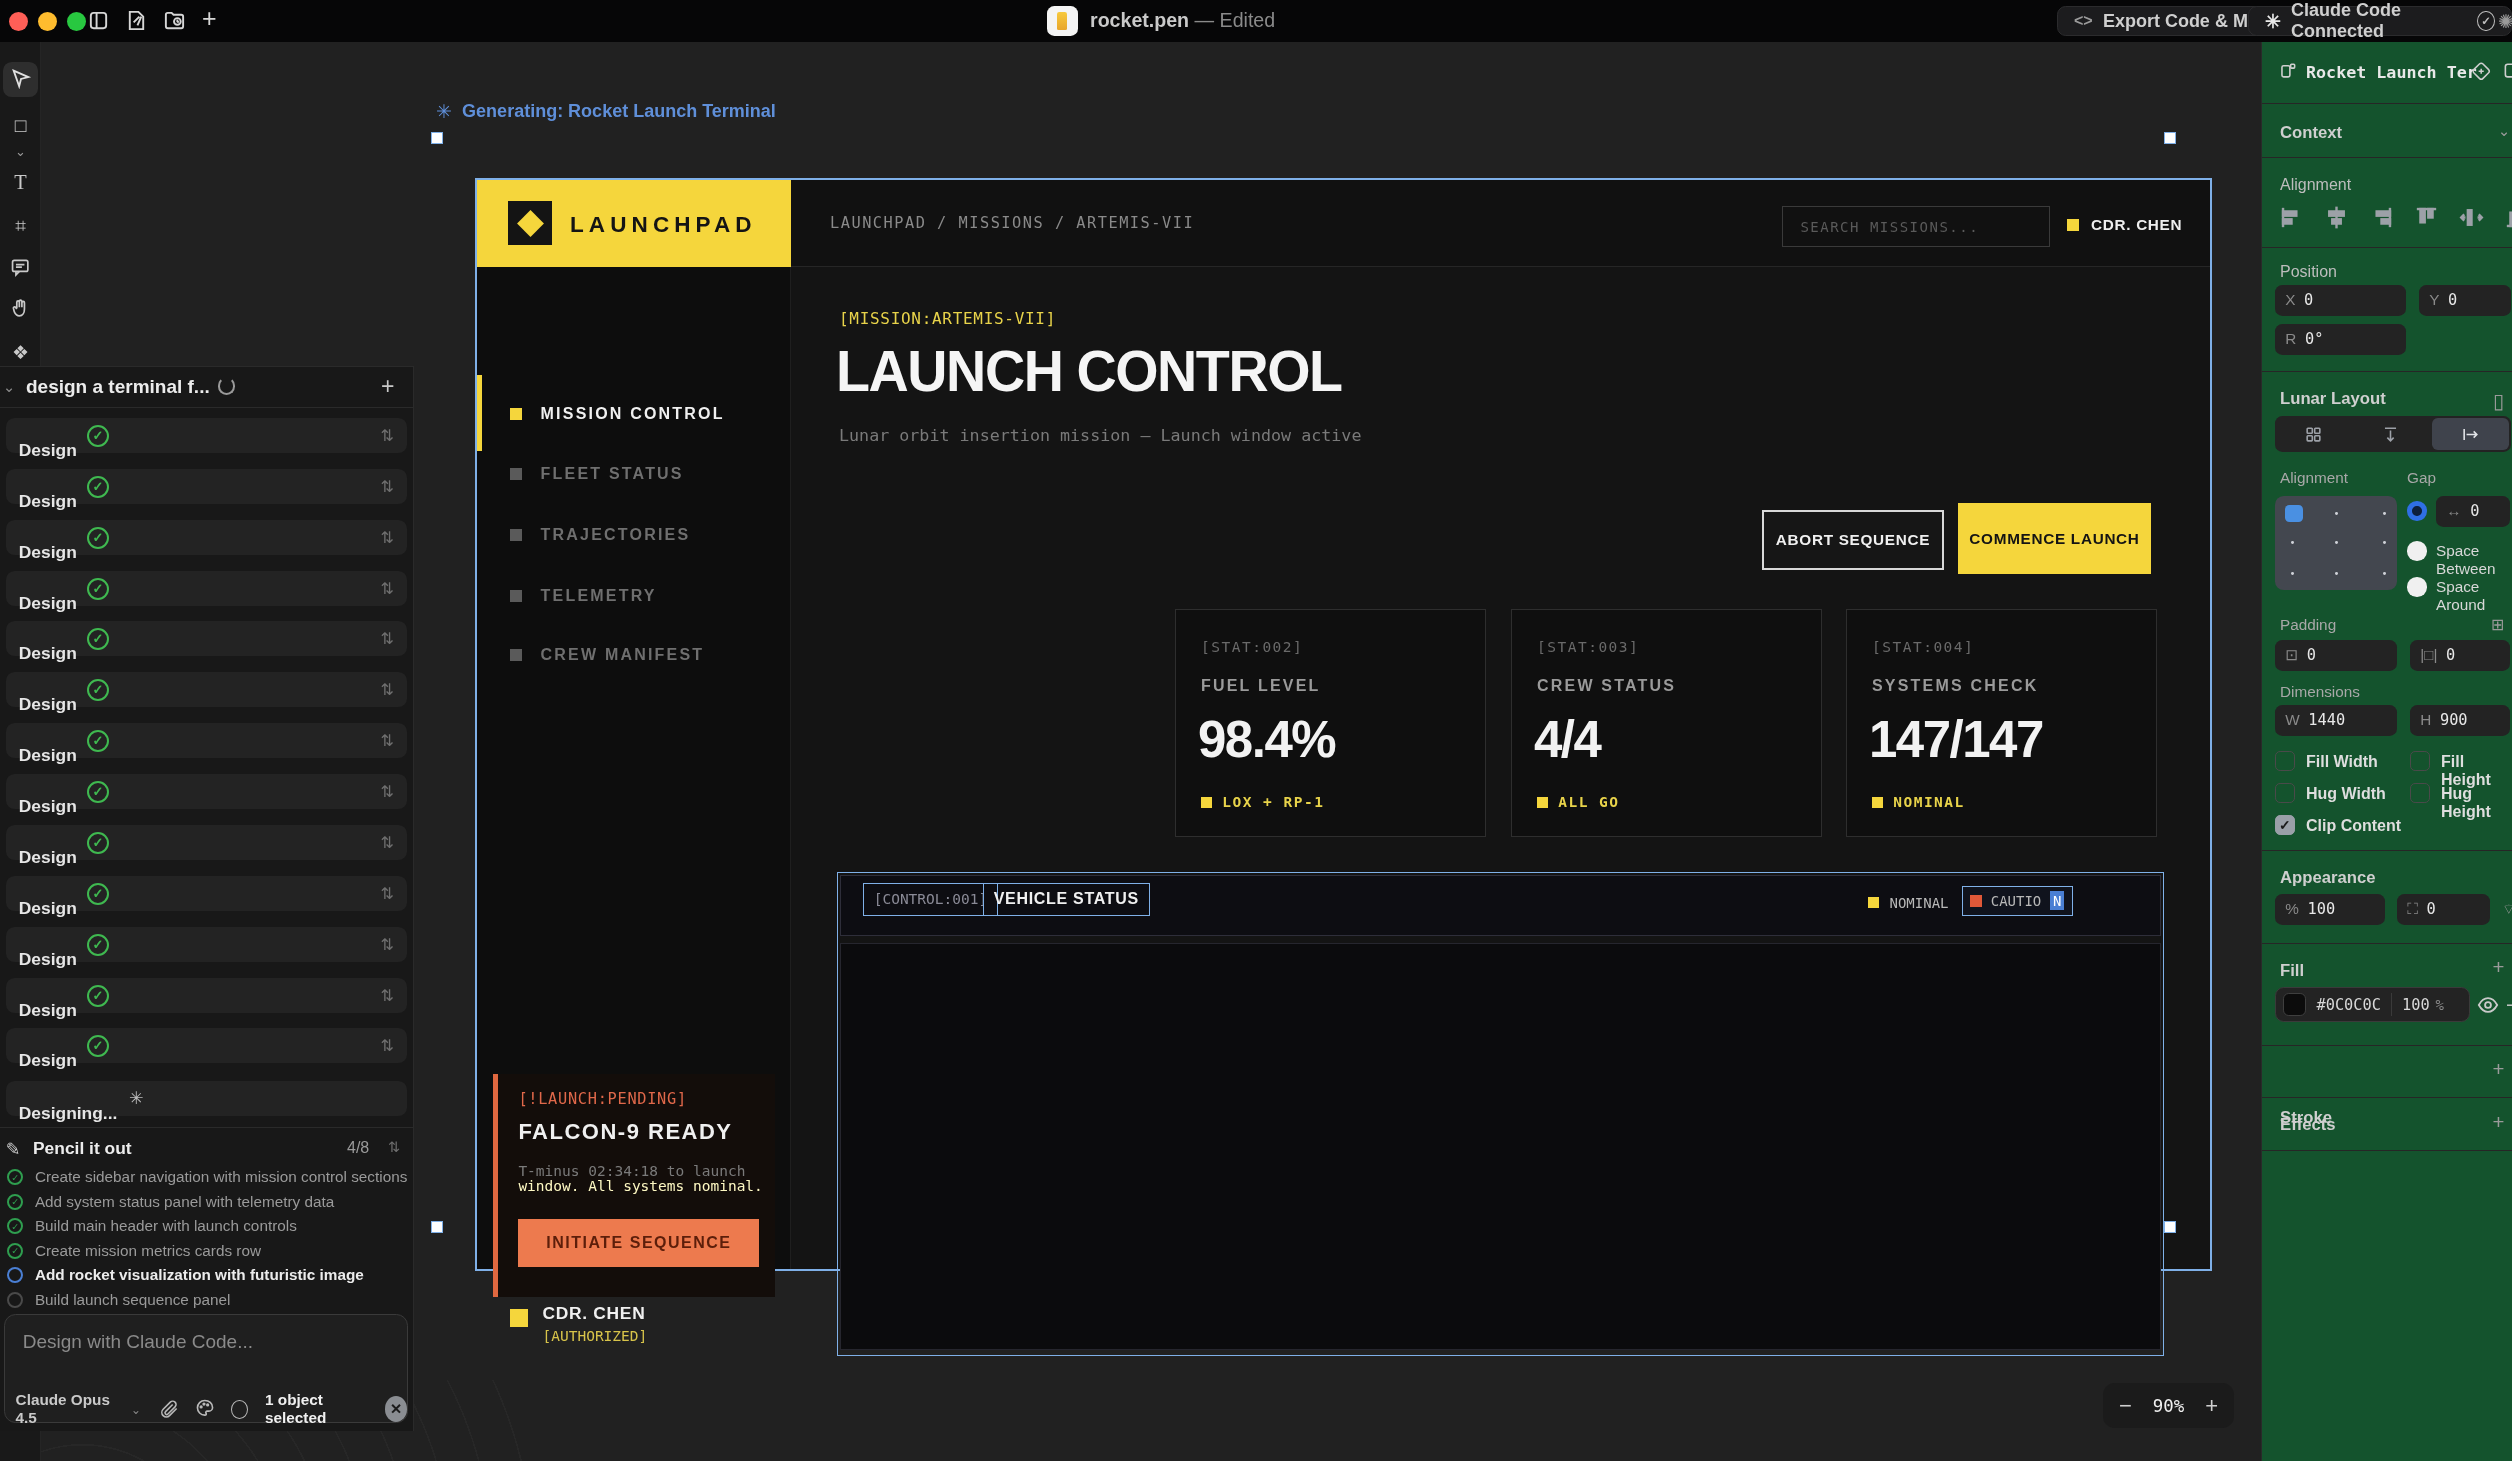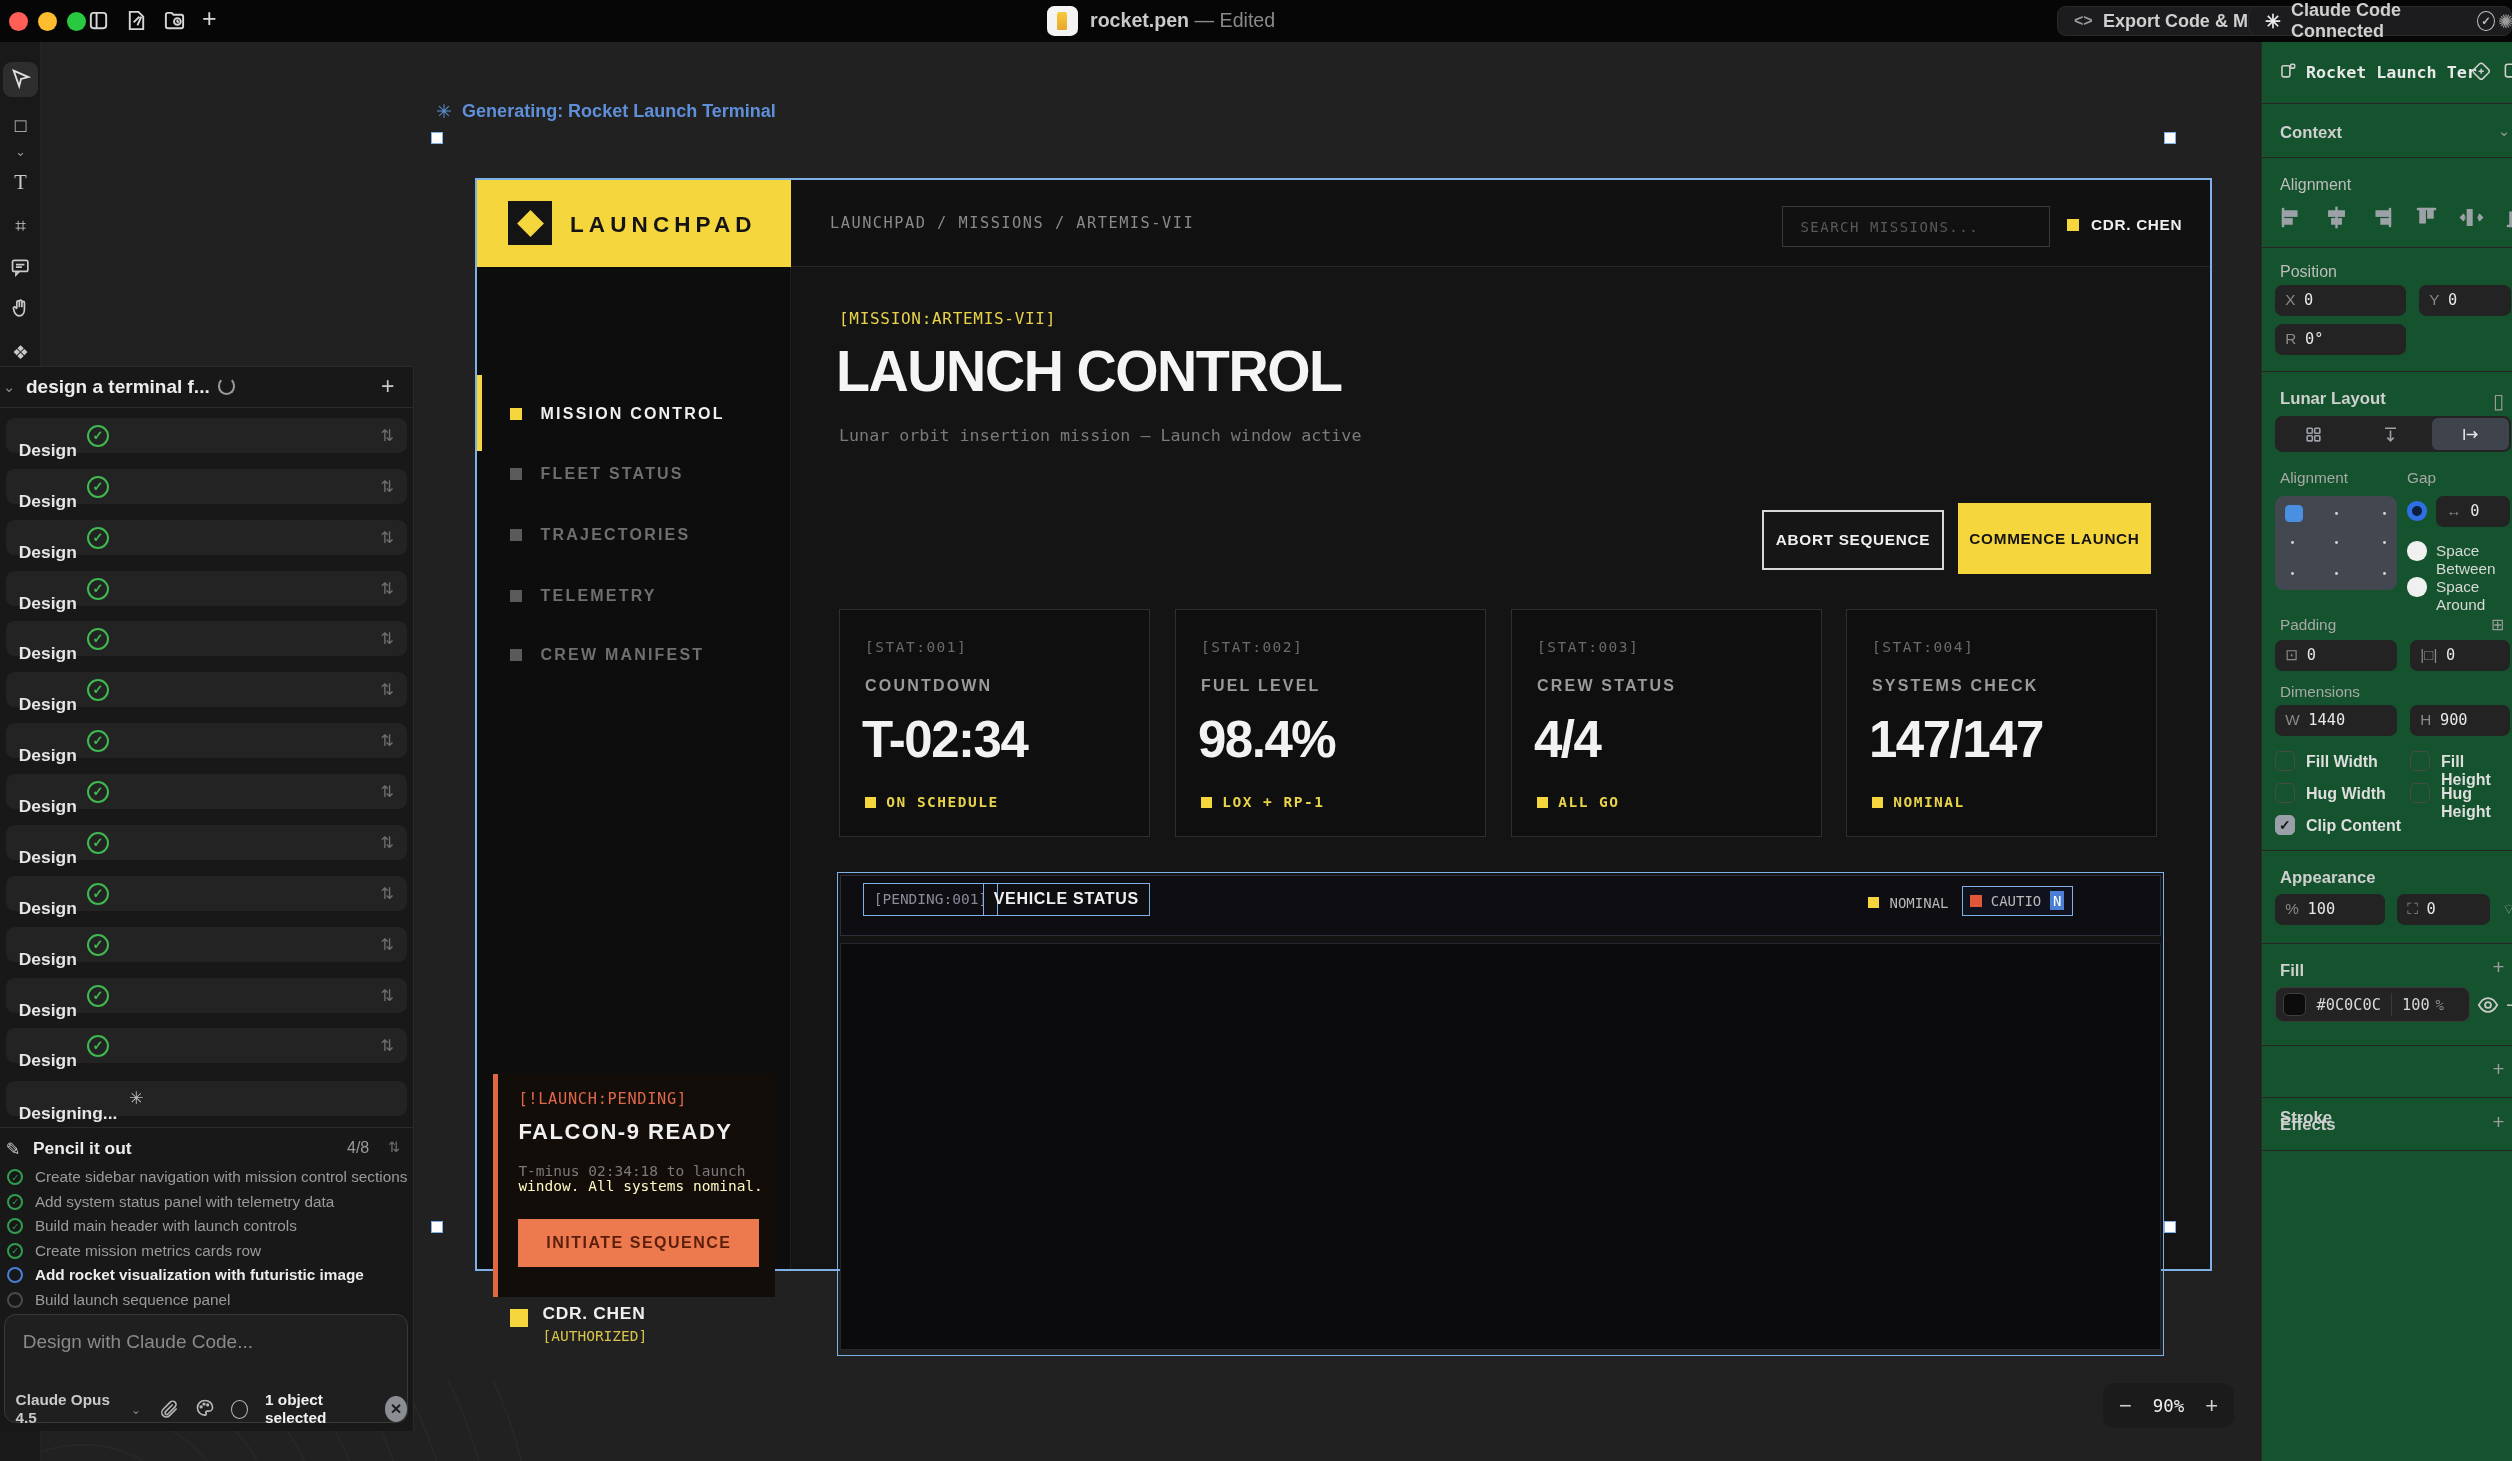--- a/index.html
+++ b/index.html
@@ -149,29 +149,20 @@
         <div class="abs" style="left:45px; top:70px; font-size:58px; font-weight:700; letter-spacing:-1.5px; color:#f5f5f5; transform:scaleX(.96); transform-origin:left;">LAUNCH CONTROL</div>
         <div class="abs mono" style="left:48px; top:158px; font-size:16.7px; color:#7a7a7a;">Lunar orbit insertion mission — Launch window active</div>
 
         <div class="abs" style="left:971px; top:243px; width:182px; height:60px; background:#161616; border:2.2px solid #d8d8d8; display:flex; align-items:center; justify-content:center;">
           <span style="font-size:15.3px; font-weight:700; letter-spacing:0.7px; color:#f0f0f0;">ABORT SEQUENCE</span>
         </div>
         <div class="abs" style="left:1167px; top:236px; width:193px; height:71px; background:#F5D63C; display:flex; align-items:center; justify-content:center;">
           <span style="font-size:15.3px; font-weight:700; letter-spacing:0.7px; color:#141414;">COMMENCE LAUNCH</span>
         </div>
 
-        <div class="stat-card" style="left:48px; top:342px;">
-          <div class="stat-code mono">[STAT:001]</div>
-          <div class="stat-label">COUNTDOWN</div>
-          <div class="stat-value">T-02:34</div>
-          <div class="stat-status">
-              <span class="sq"></span>
-              <span class="txt mono">ON SCHEDULE</span>
-            </div>
-        </div>
         <div class="stat-card" style="left:384px; top:342px;">
           <div class="stat-code mono">[STAT:002]</div>
           <div class="stat-label">FUEL LEVEL</div>
           <div class="stat-value">98.4%</div>
           <div class="stat-status">
               <span class="sq"></span>
               <span class="txt mono">LOX + RP-1</span>
             </div>
         </div>
         <div class="stat-card" style="left:720px; top:342px;">
@@ -188,21 +179,21 @@
           <div class="stat-label">SYSTEMS CHECK</div>
           <div class="stat-value">147/147</div>
           <div class="stat-status">
               <span class="sq"></span>
               <span class="txt mono">NOMINAL</span>
             </div>
         </div>
 
         <div class="abs sel-box" style="left:46px; top:605px; width:1327px; height:484px; background:transparent;">
           <div class="abs" style="left:1.5px; top:1.5px; width:1321px; height:61px; background:#0d0d12; border:1.5px solid #2e2e3a;">
-            <div class="abs sel-box mono" style="left:22px; top:7.3px; height:33px; display:flex; align-items:center; padding:0 10.2px; font-size:14.5px; color:#8a8a96;">[PENDING:001]</div>
+            <div class="abs sel-box mono" style="left:22px; top:7.3px; height:33px; display:flex; align-items:center; padding:0 10.2px; font-size:14.5px; color:#8a8a96;">[CONTROL:001]</div>
             <div class="abs sel-box" style="left:142px; top:7.3px; height:33px; display:flex; align-items:center; padding:0 10.2px; font-size:16px; font-weight:700; letter-spacing:0.7px; color:#f0f0f0;">VEHICLE STATUS</div>
             <div class="abs" style="right:211px; top:19px; display:flex; align-items:center; gap:10.2px;">
               <span style="width:11.6px; height:11.6px; background:#F5D63C; display:inline-block;"></span>
               <span class="mono" style="font-size:14px; color:#b8b8b8;">NOMINAL</span>
             </div>
             <div class="abs sel-box" style="right:87px; top:10.2px; height:30.5px; display:flex; align-items:center; gap:8.7px; padding:0 7.3px; background:#10131d;">
               <span style="width:11.6px; height:11.6px; background:#e05838; display:inline-block;"></span>
               <span class="mono" style="font-size:14px; color:#b8b8b8;">CAUTIO</span>
                 <span class="mono" style="font-size:14px; color:#fff; background:#4a7fd4; padding:1.5px 2.9px;">N</span>
             </div>

